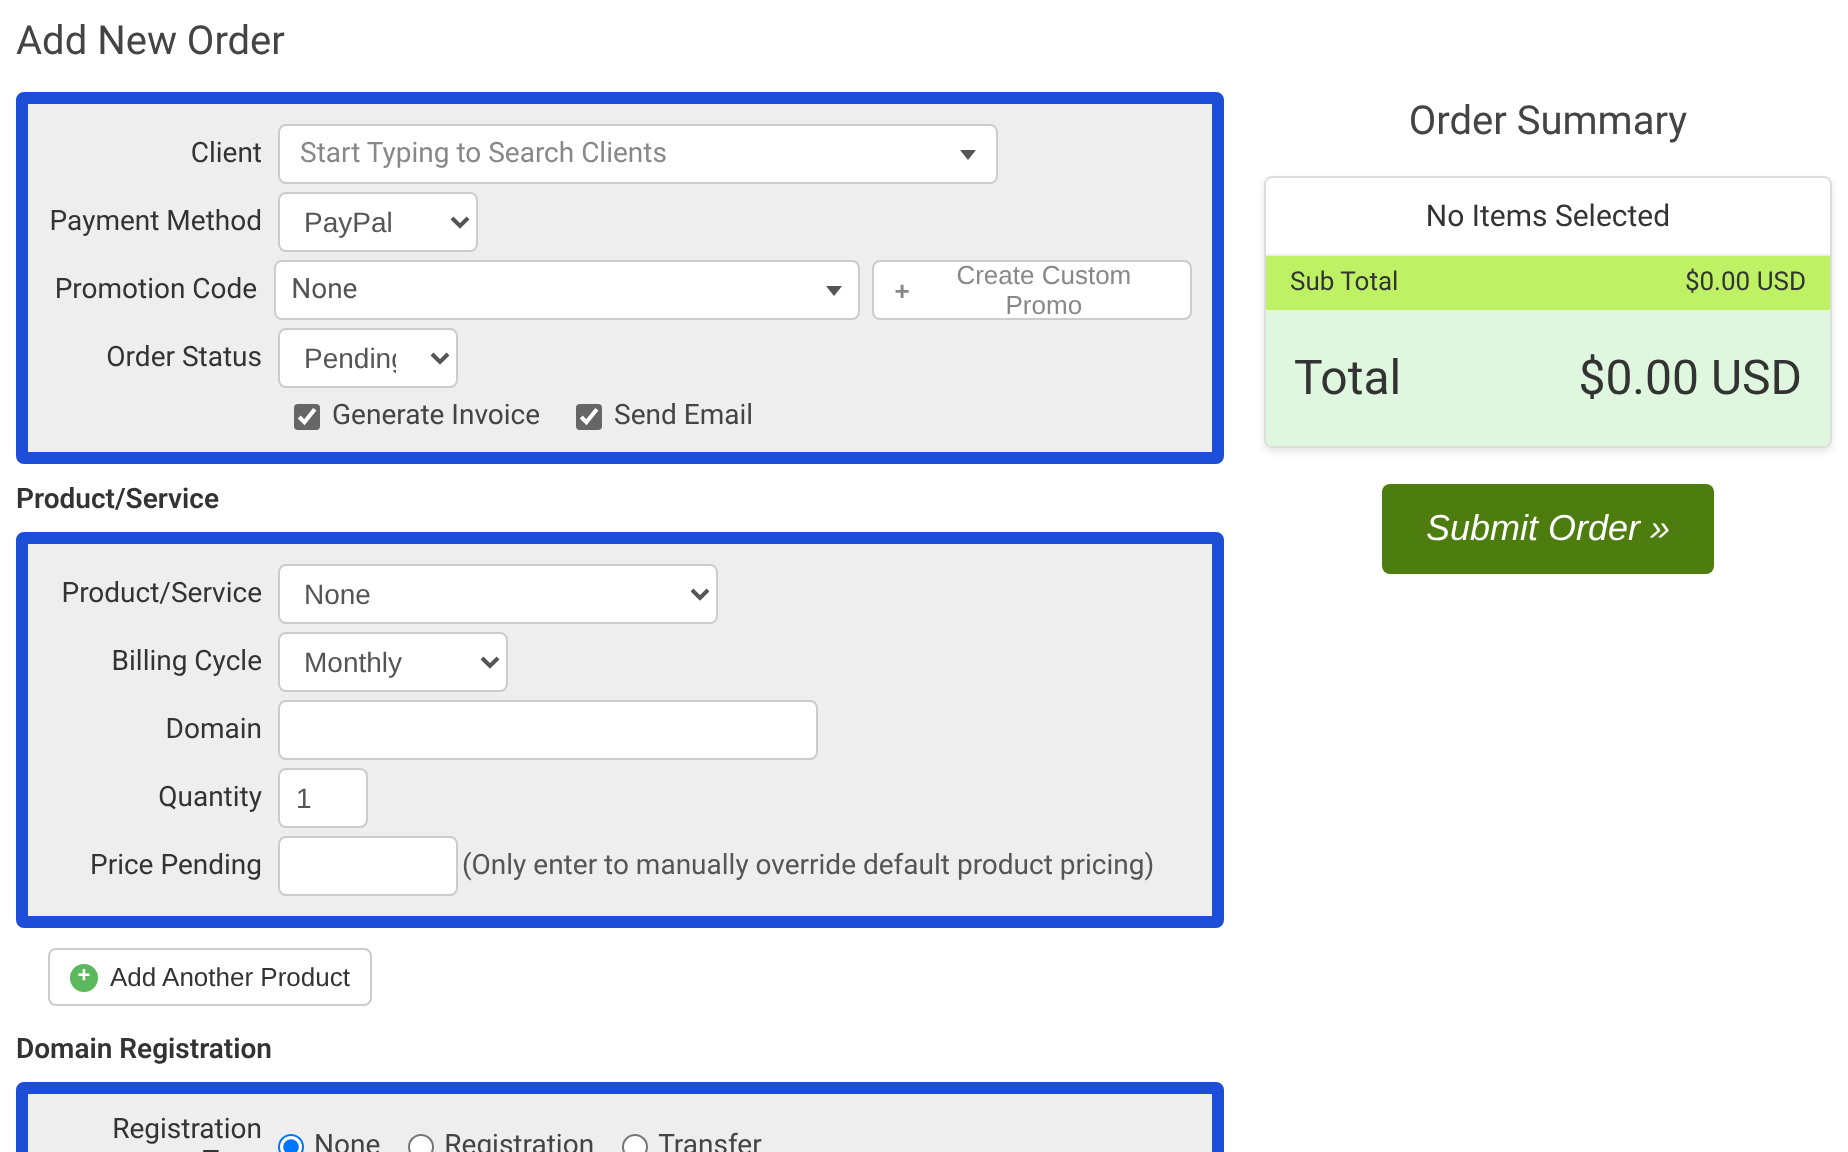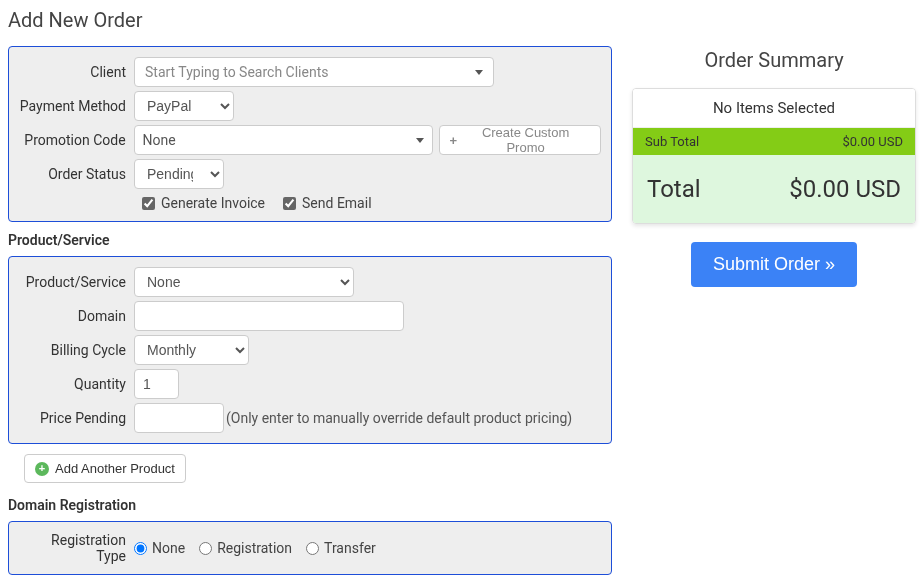--- a/index.html
+++ b/index.html
@@ -1,21 +1,21 @@
 <!DOCTYPE html>
 <html><head>
 <meta charset="utf-8">
 <style>
 * { box-sizing: border-box; margin: 0; padding: 0; }
 body { font-family: -apple-system, BlinkMacSystemFont, "Segoe UI", Roboto, "Helvetica Neue", Arial, sans-serif; font-size: 14px; color: #444; background: #fff; padding: 8px; }
 .page-title { font-size: 20px; font-weight: 400; color: #444; margin-bottom: 14px; }
 .layout { display: flex; gap: 20px; }
 .left-col { flex: 0 0 604px; }
 .right-col { flex: 1; padding-top: 2px; }
-.panel { border: 1px solid #1d4ed8; border-radius: 4px; background: #eee; padding: 6px 10px; margin-bottom: 10px; }
+.panel { border: 6px solid #1d4ed8; border-radius: 4px; background: #eee; padding: 6px 10px; margin-bottom: 10px; }
 .form-row { display: flex; align-items: center; margin: 4px 0; min-height: 28px; }
 .form-label { width: 115px; text-align: right; padding-right: 8px; font-size: 14px; color: #333; }
 .form-control { height: 30px; border: 1px solid #ccc; border-radius: 4px; background: #fff; padding: 4px 8px; font-size: 14px; color: #555; }
 .client-search { width: 360px; display: flex; align-items: center; justify-content: space-between; position: relative; background:#fff; border:1px solid #ccc; border-radius:4px; height:30px; padding:0 10px;}
 .client-search .placeholder { color: #888; font-size: 14px;}
 .caret { width:0;height:0;border-left:4px solid transparent;border-right:4px solid transparent;border-top:5px solid #555;}
 select.form-control { padding-right:14px; }
 .promo-row .form-control { width: 300px; display:flex;align-items:center;justify-content:space-between;}
 .promo-btn { height: 30px; border:1px solid #ccc; border-radius:4px; background:#fff; padding: 0 10px; color:#888; font-size:13px; margin-left:6px; cursor:pointer; display:flex;align-items:center;gap:4px;}
 .promo-btn .plus { font-weight:bold; }
@@ -29,25 +29,25 @@
 .domain-input { width:270px; }
 .product-select { width:220px; }
 .billing-select { width:115px; }
 .add-btn { border:1px solid #ccc; border-radius:4px; background:#fff; padding:6px 10px; font-size:13px; color:#333; display:flex; align-items:center; gap:6px; cursor:pointer; margin-top:8px; margin-left:16px;}
 .add-icon { width:14px; height:14px; border-radius:50%; background:#5cb85c; color:#fff; display:flex;align-items:center;justify-content:center; font-size:11px; font-weight:bold; line-height:1;}
 .radio-row { display:flex; align-items:center; gap:14px; }
 .radio-item { display:flex; align-items:center; gap:5px; font-size:14px;}
 .summary-title { text-align:center; font-size:20px; color:#444; margin-bottom:16px; }
 .summary-box { border:1px solid #ddd; border-radius:4px; overflow:hidden; box-shadow: 0 2px 4px rgba(0,0,0,0.1); }
 .summary-header { background:#fff; text-align:center; padding:10px; font-size:15px; color:#333; border-bottom:1px solid #eee;}
-.summary-sub { background:#84cc16; display:flex; justify-content:space-between; padding:6px 12px; font-size:13px; color:#333;}
+.summary-sub { background:#bef264; display:flex; justify-content:space-between; padding:6px 12px; font-size:13px; color:#333;}
 .summary-total { background:#def7de; display:flex; justify-content:space-between; align-items:center; padding:20px 14px;}
 .summary-total .tlabel { font-size:24px; color:#333;}
 .summary-total .tval { font-size:24px; color:#333;}
-.submit-btn { display:block; margin:18px auto 0; background:#3b82f6; color:#fff; border:none; border-radius:4px; padding:12px 22px; font-size:18px; cursor:pointer;}
+.submit-btn { display:block; margin:18px auto 0; background:#4d7c0f; color:#fff; border:none; border-radius:4px; padding:12px 22px; font-size:18px; cursor:pointer;font-style:italic;}
 input[type=radio]{ width:13px;height:13px;}
 </style>
 </head>
 <body>
 
 <h1 class="page-title">Add New Order</h1>
 
 <div class="layout">
   <div class="left-col">
 
@@ -97,28 +97,28 @@
     <div class="section-heading">Product/Service</div>
 
     <div class="panel">
       <div class="form-row">
         <div class="form-label">Product/Service</div>
         <select class="form-control product-select">
           <option>None</option>
         </select>
       </div>
       <div class="form-row">
-        <div class="form-label">Domain</div>
-        <input type="text" class="form-control domain-input" value="" style="">
-      </div>
-      <div class="form-row">
         <div class="form-label">Billing Cycle</div>
         <select class="form-control billing-select">
           <option>Monthly</option>
         </select>
+      </div>
+      <div class="form-row">
+        <div class="form-label">Domain</div>
+        <input type="text" class="form-control domain-input" value="" style="">
       </div>
       <div class="form-row">
         <div class="form-label">Quantity</div>
         <input type="text" class="form-control small-input" value="1" style="">
       </div>
       <div class="form-row">
         <div class="form-label">Price Pending</div>
         <input type="text" class="form-control med-input" value="" style="">
         <span class="hint">(Only enter to manually override default product pricing)</span>
       </div>

